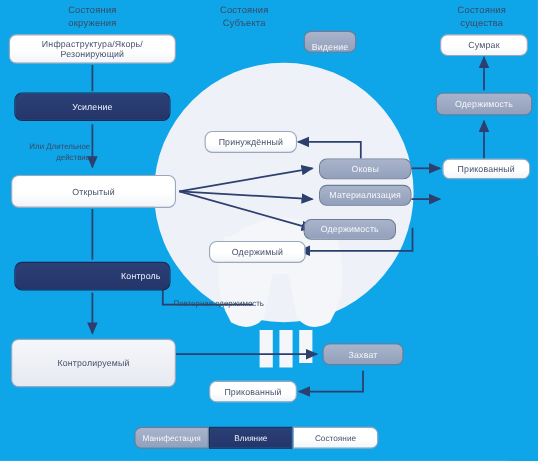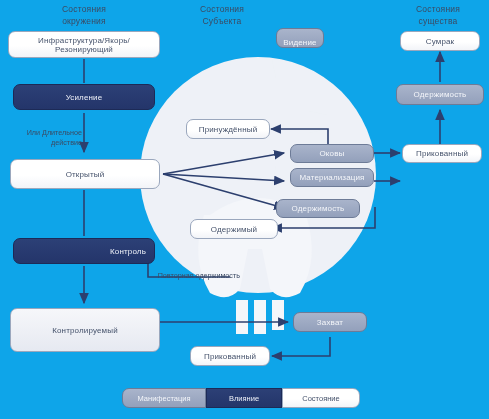--- a/index.html
+++ b/index.html
@@ -211,21 +211,21 @@
     <span class="lbl">Прикованный</span>
   </div>
 
 
   <div class="edge-label" style="left:16px;top:128px;width:66px;">Или Длительное
 действие</div>
 
   <div class="edge-label" style="left:124px;top:271px;width:116px;">Повторная одержимость</div>
 
   <div id="legend">
-    <div class="lg t-manifest" style="width:84px;border-radius:7px 0 0 7px;">
+    <div class="lg t-manifest" style="width:68px;border-radius:7px 0 0 7px;">
       <span class="lbl">Манифестация</span>
     </div>
     <div class="lg t-influence" style="width:76px;border-radius:0;">
       <span class="lbl">Влияние</span>
     </div>
     <div class="lg t-state" style="width:78px;border-radius:0 7px 7px 0;justify-content:center;">
       <span class="lbl">Состояние</span>
     </div>
   </div>
 

